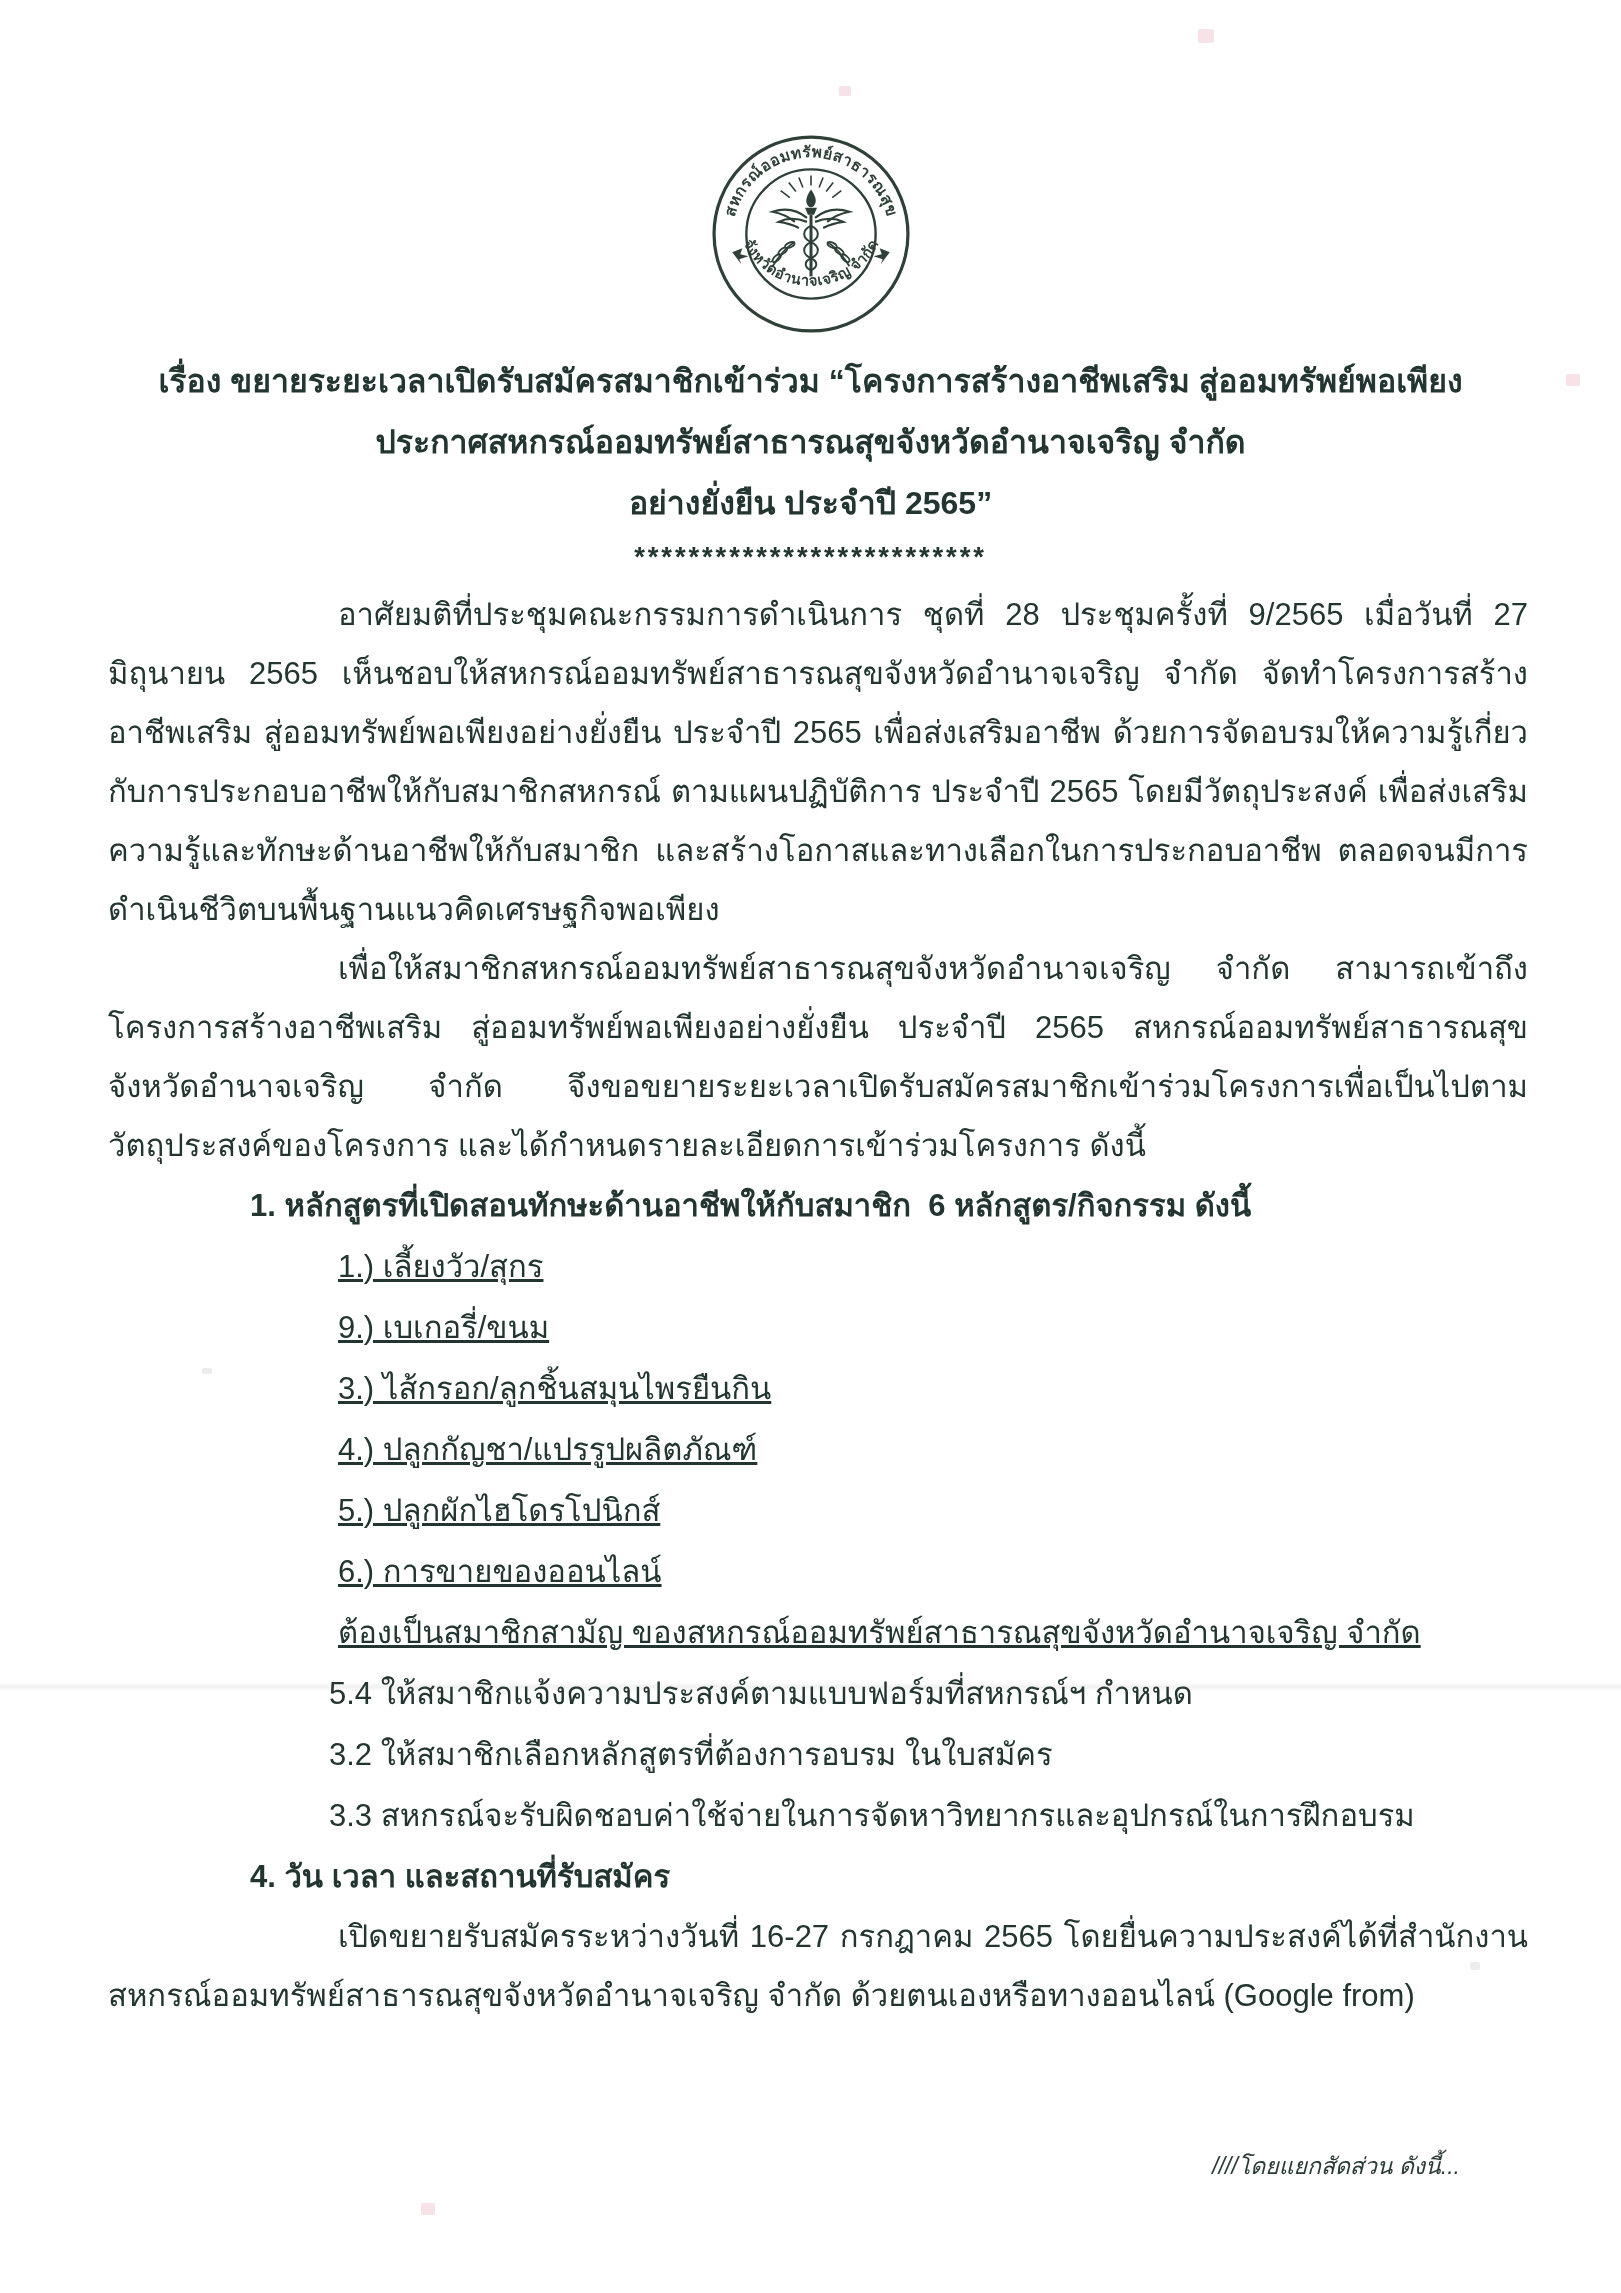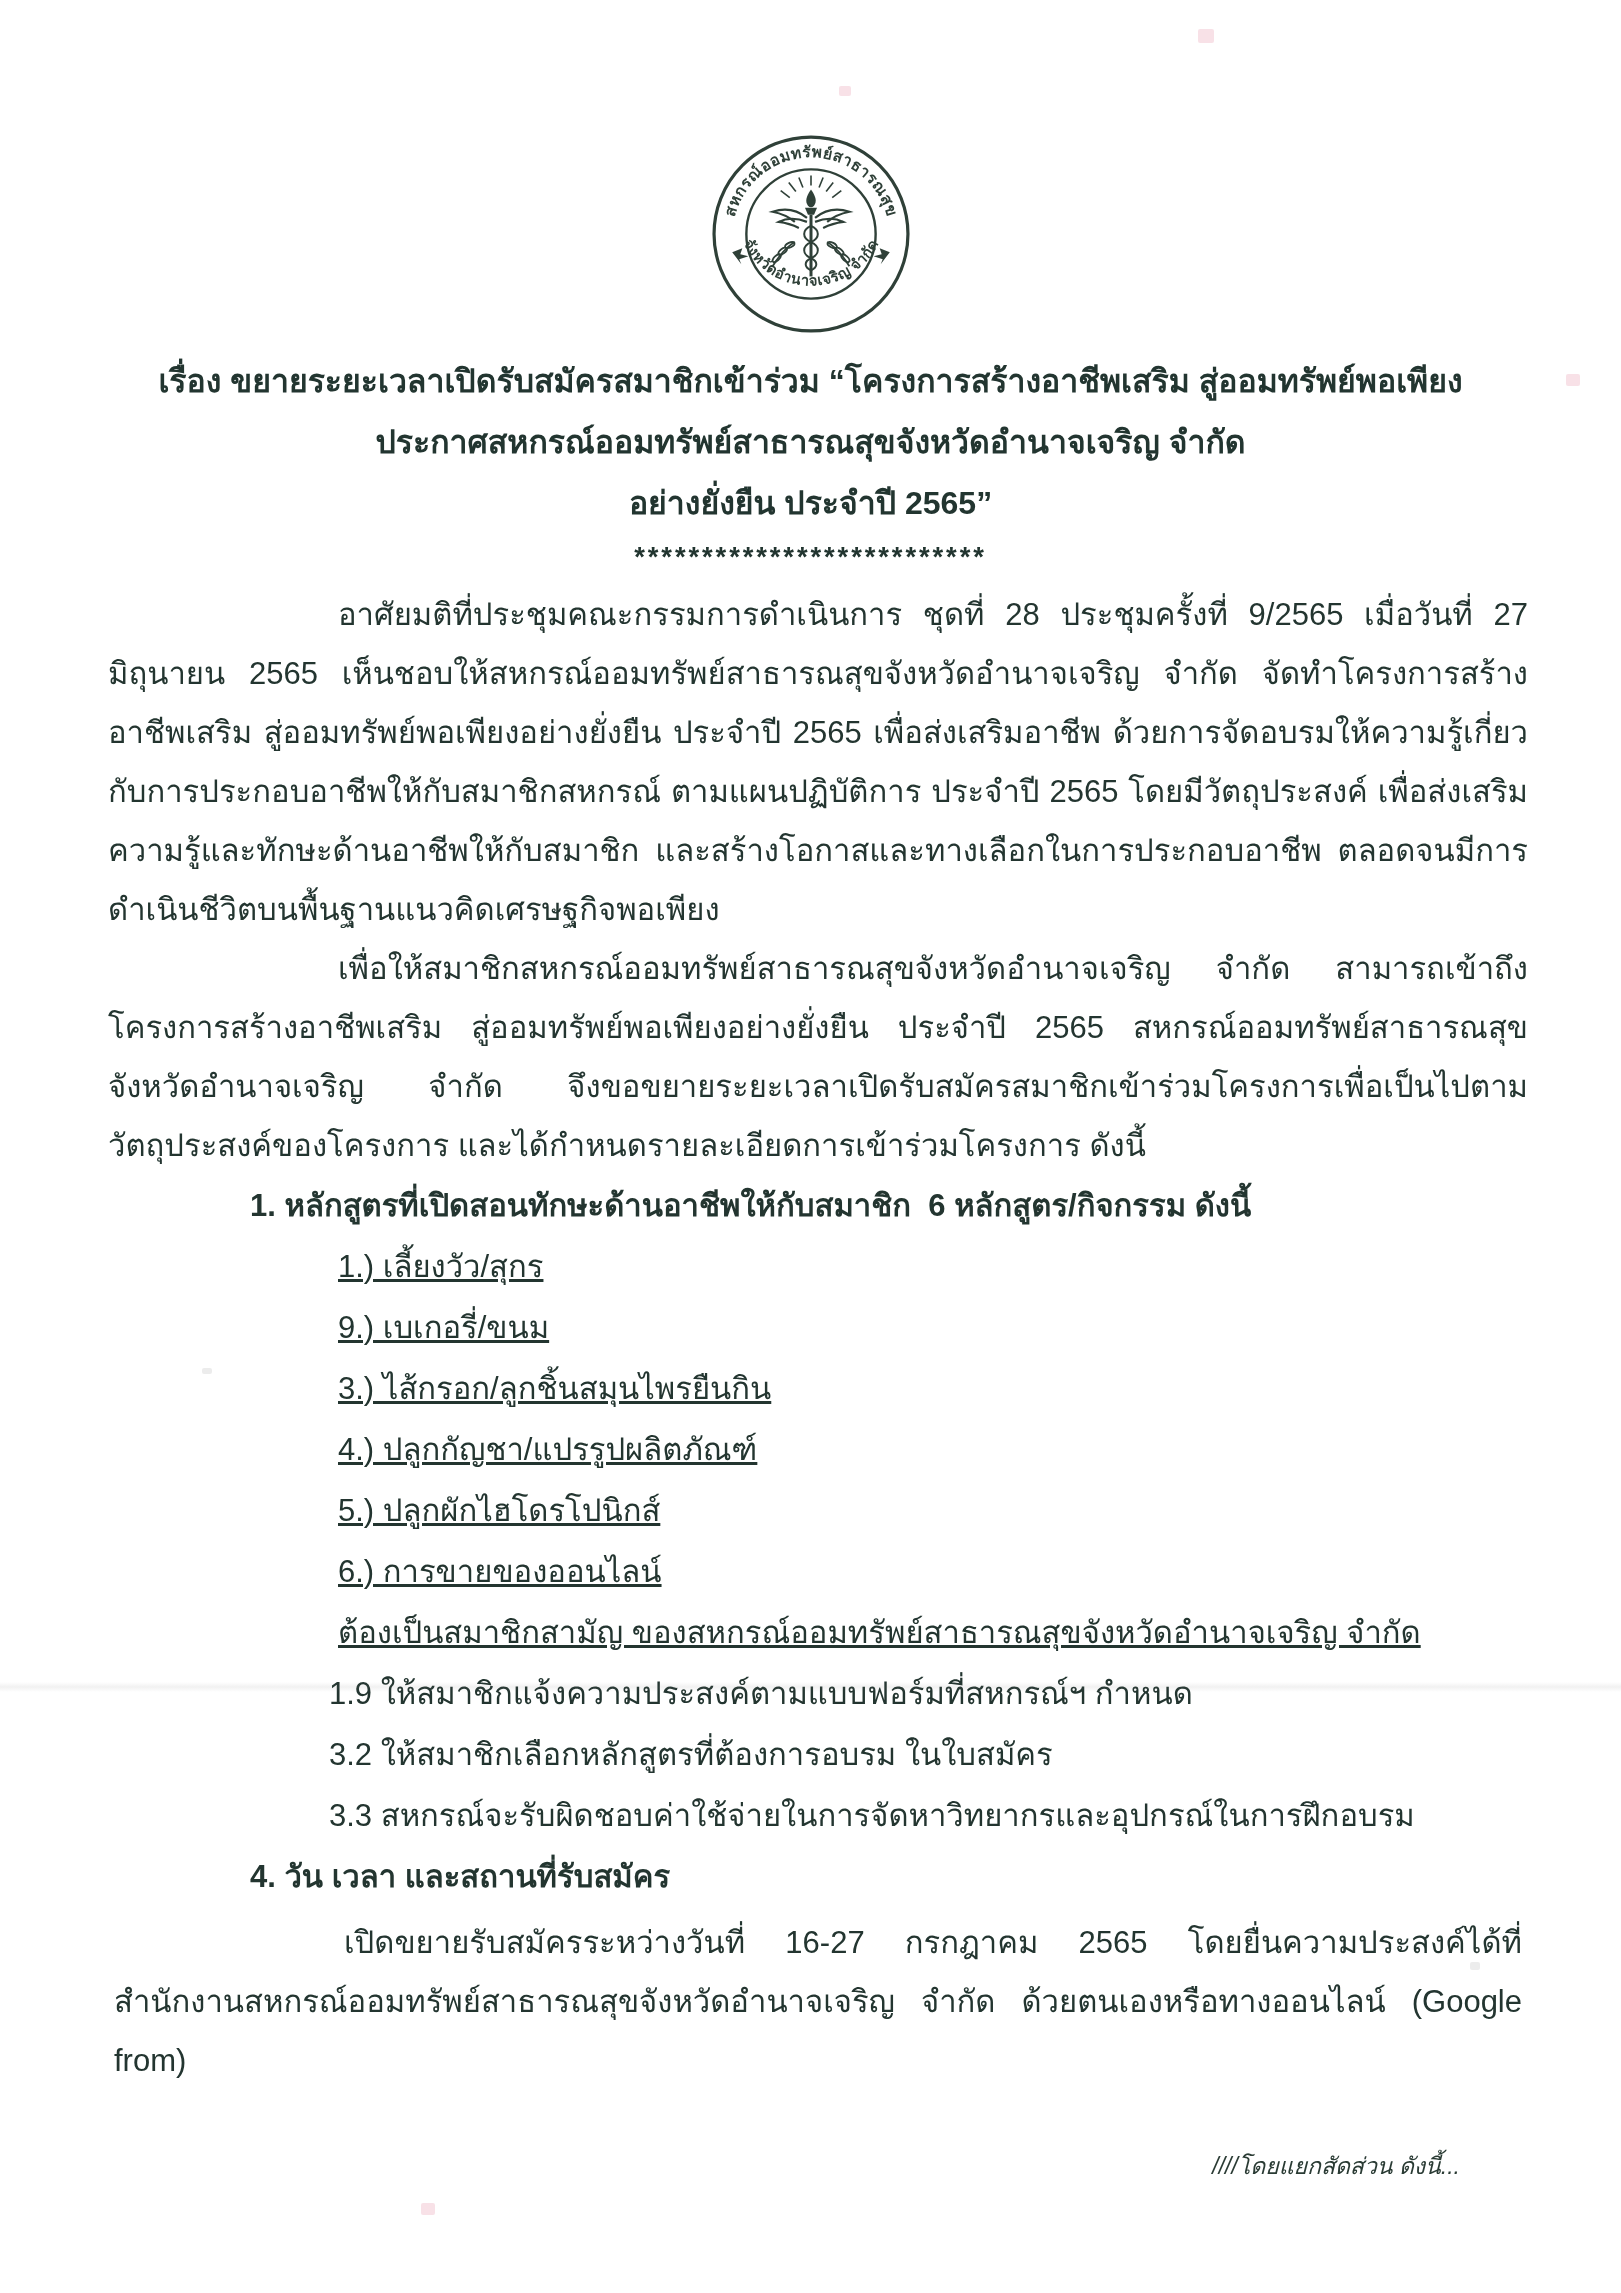--- a/index.html
+++ b/index.html
@@ -57,21 +57,21 @@
   .course-item, .simple-line{
     margin:0 0 0 230px;
     line-height:61px;
     text-decoration:underline;
   }
   .cond-item{
     margin:0 0 0 221px;
     line-height:61px;
   }
   .sec-para{
-    margin:6px;
+    margin:0;
     text-indent:230px;
     text-align:justify;
     text-justify:inter-character;
   }
   
   .footer-note{
     position:absolute;
     right:161px;
     top:2148px;
     font-style:italic;
@@ -183,21 +183,21 @@
     <div class="sec-heading">1. หลักสูตรที่เปิดสอนทักษะด้านอาชีพให้กับสมาชิก  6 หลักสูตร/กิจกรรม ดังนี้</div>
     <div class="course-item">1.) เลี้ยงวัว/สุกร</div>
     <div class="course-item">9.) เบเกอรี่/ขนม</div>
     <div class="course-item">3.) ไส้กรอก/ลูกชิ้นสมุนไพรยืนกิน</div>
     <div class="course-item">4.) ปลูกกัญชา/แปรรูปผลิตภัณฑ์</div>
     <div class="course-item">5.) ปลูกผักไฮโดรโปนิกส์</div>
     <div class="course-item">6.) การขายของออนไลน์</div>
 
     <div class="simple-line">ต้องเป็นสมาชิกสามัญ ของสหกรณ์ออมทรัพย์สาธารณสุขจังหวัดอำนาจเจริญ จำกัด</div>
 
-    <div class="cond-item">1.9 ให้สมาชิกแจ้งความประสงค์ตามแบบฟอร์มที่สหกรณ์ฯ กำหนด</div>
+    <div class="cond-item">5.4 ให้สมาชิกแจ้งความประสงค์ตามแบบฟอร์มที่สหกรณ์ฯ กำหนด</div>
     <div class="cond-item">3.2 ให้สมาชิกเลือกหลักสูตรที่ต้องการอบรม ในใบสมัคร</div>
     <div class="cond-item">3.3 สหกรณ์จะรับผิดชอบค่าใช้จ่ายในการจัดหาวิทยากรและอุปกรณ์ในการฝึกอบรม</div>
 
     <div class="sec-heading">4. วัน เวลา และสถานที่รับสมัคร</div>
     <p class="sec-para">เปิดขยายรับสมัครระหว่างวันที่ 16-27 กรกฎาคม 2565 โดยยื่นความประสงค์ได้ที่สำนักงานสหกรณ์ออมทรัพย์สาธารณสุขจังหวัดอำนาจเจริญ จำกัด ด้วยตนเองหรือทางออนไลน์ (Google from)</p>
 
   </div>
 
   <div class="footer-note">////โดยแยกสัดส่วน ดังนี้...</div>
 

